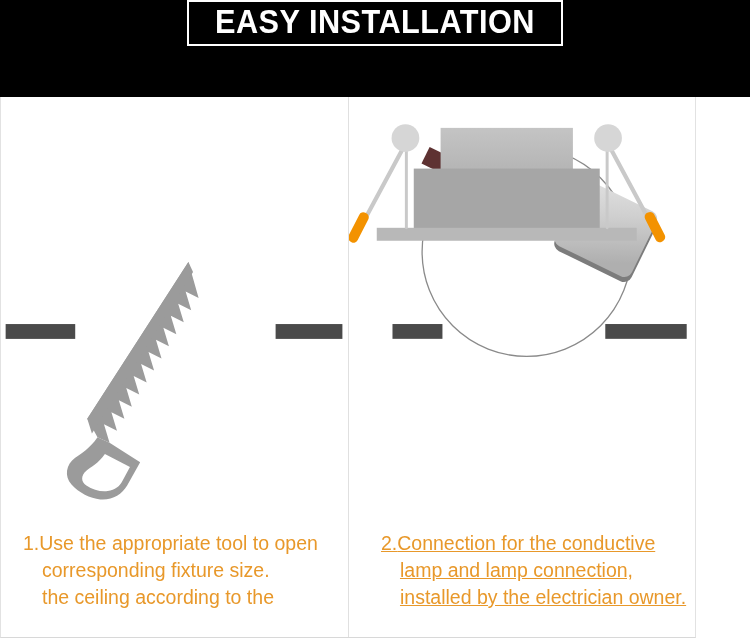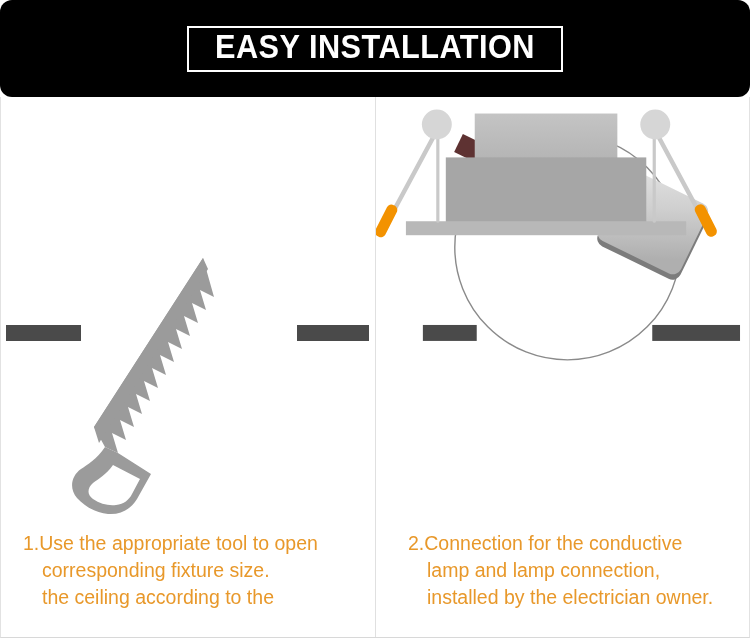--- a/index.html
+++ b/index.html
@@ -22,23 +22,22 @@
 
   
   .header-banner {
     position: absolute;
     left: 0;
     top: 0;
     width: 750px;
     height: 97px;
     background: #000000;
     display: flex;
-    align-items: center;
+    align-items: flex-start;
     justify-content: center;
-    border-radius: 12px;
   }
 
   .title-box {
     border: 2px solid #ffffff;
     padding: 3px 14px 6px 14px;
     display: flex;
     align-items: center;
     justify-content: center;
     min-width: 358px;
     height: 46px;
@@ -54,21 +53,21 @@
     white-space: nowrap;
     transform: scaleX(0.93);
     transform-origin: center;
   }
 
   
   .body-frame {
     position: absolute;
     left: 0;
     top: 97px;
-    width: 750px;
+    width: 696px;
     height: 541px;
     background: #ffffff;
     border-left: 1px solid #e2e2e2;
     border-right: 1px solid #e2e2e2;
     border-bottom: 1px solid #d8d8d8;
     display: flex;
   }
 
   .panel {
     position: relative;
@@ -93,21 +92,21 @@
     position: absolute;
     left: 0;
     bottom: 26px;
     width: 100%;
     padding: 0 16px 0 22px;
     color: #E8982A;
     font-size: 19.5px;
     line-height: 27px;
     font-weight: 400;
   }
-  .caption-right { padding-left: 32px; padding-right: 0; }
+  .caption-right { padding-left: 32px; padding-right: 0; text-decoration: underline; }
 
   .caption p {
     margin: 0;
     text-indent: 0;
     padding-left: 19px;
   }
   .caption p .num {
     margin-left: -19px;
   }
 </style>

